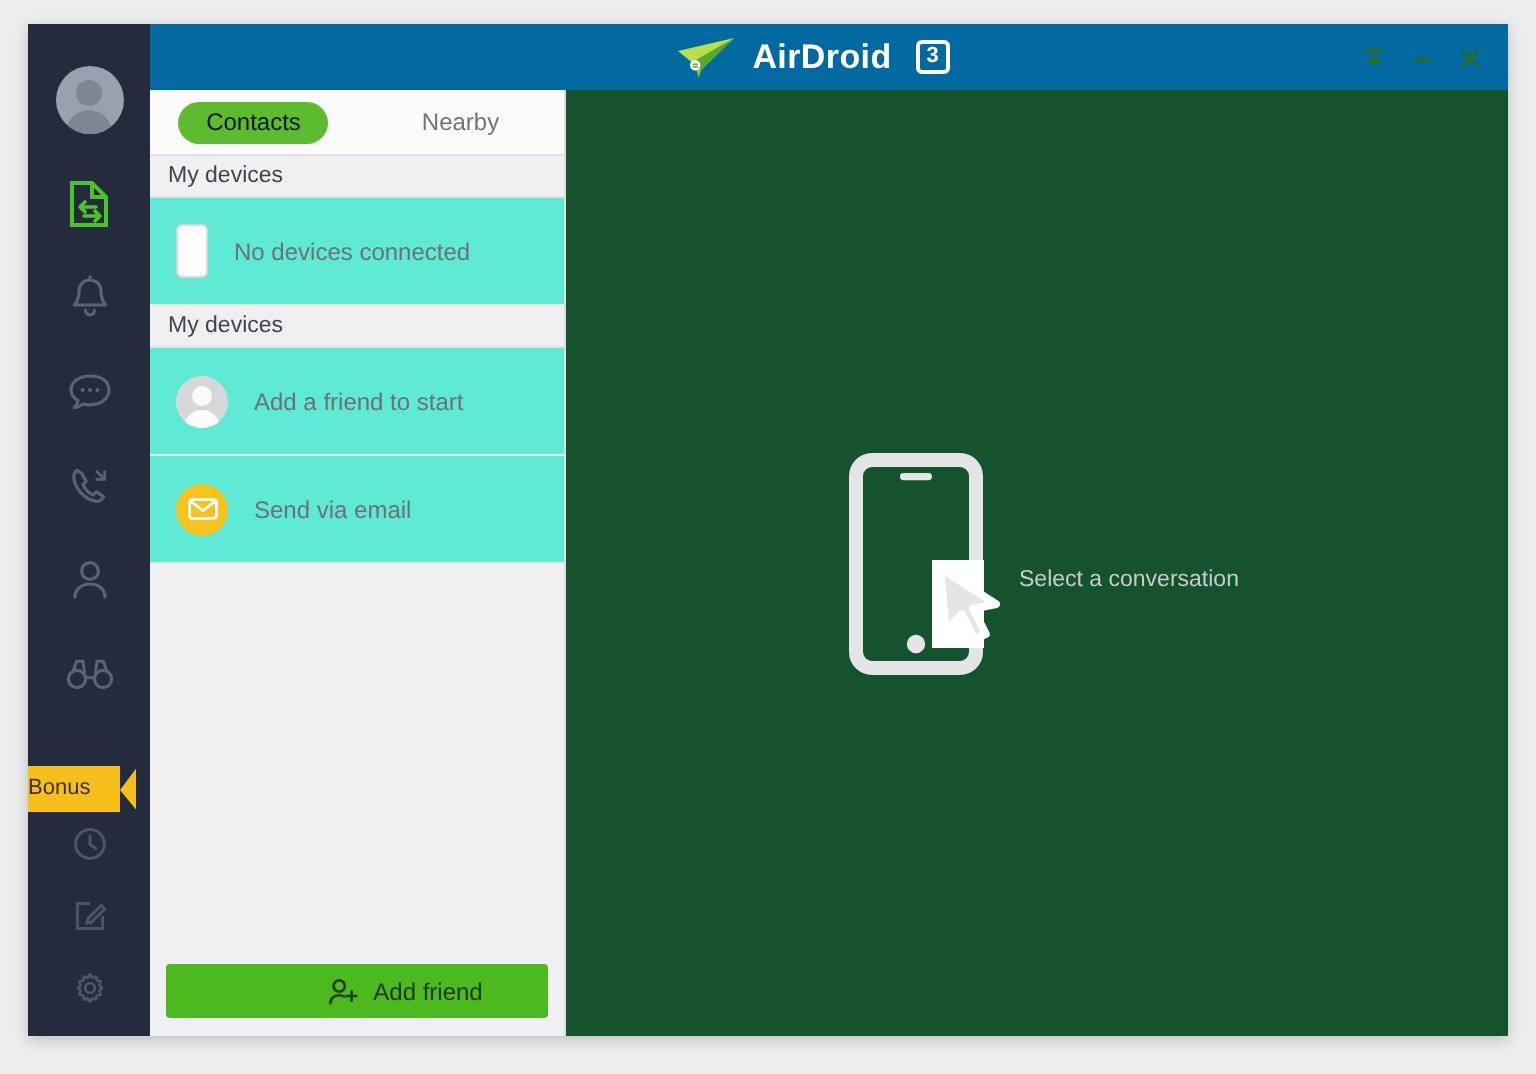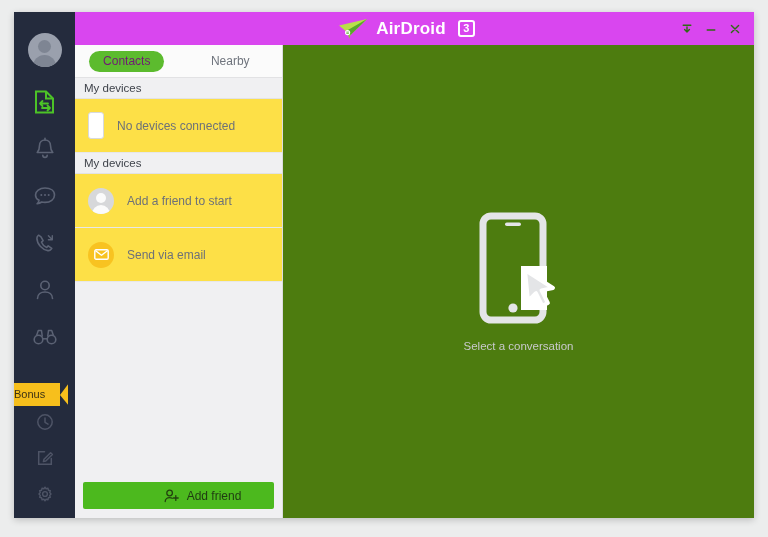--- a/index.html
+++ b/index.html
@@ -100,21 +100,21 @@
   
   #right {
     flex: 1 1 auto;
     display: flex;
     flex-direction: column;
     min-width: 0;
   }
   
   #titlebar {
     height: 33px;
-    background: #d946ef;
+    background: #0369a1;
     position: relative;
     flex: 0 0 33px;
     display: flex;
     align-items: center;
     justify-content: center;
   }
   #brand {
     display: flex;
     align-items: center;
     gap: 8px;
@@ -204,35 +204,35 @@
     flex: 1 1 50%;
     text-align: center;
     font-size: 12px;
     color: #6f747d;
   }
   .tab .pill {
     display: inline-block;
     padding: 3px 14px 4px;
     border-radius: 11px;
     background: #5cbb2e;
-    color: #701a75;
+    color: #0f172a;
     font-size: 12px;
   }
   .section-head {
     height: 20px;
     line-height: 20px;
     padding-left: 9px;
     font-size: 11.5px;
     color: #3f434b;
     background: #f0f0f2;
     border-bottom: 1px solid #e2e2e4;
   }
   .list-row {
     height: 53px;
-    background: #fde047;
+    background: #5eead4;
     border-bottom: 1px solid #e7e7e9;
     display: flex;
     align-items: center;
     padding-left: 13px;
   }
   .list-row .label {
     font-size: 12px;
     color: #6d7178;
     margin-left: 13px;
   }
@@ -291,23 +291,23 @@
     align-items: center;
     justify-content: center;
     gap: 7px;
     color: #1f3a12;
     font-size: 12px;
     padding-left: 48px;
   }
   
   #main {
     flex: 1 1 auto;
-    background: #4d7c0f;
-    display: flex;
-    flex-direction: column;
+    background: #14532d;
+    display: flex;
+    flex-direction: row;
     align-items: center;
     justify-content: center;
     min-width: 0;
   }
   #empty-art { position: relative; width: 92px; height: 112px; }
   #empty-text {
     margin-top: 16px;
     font-size: 11.5px;
     color: #c9cacc;
   }

